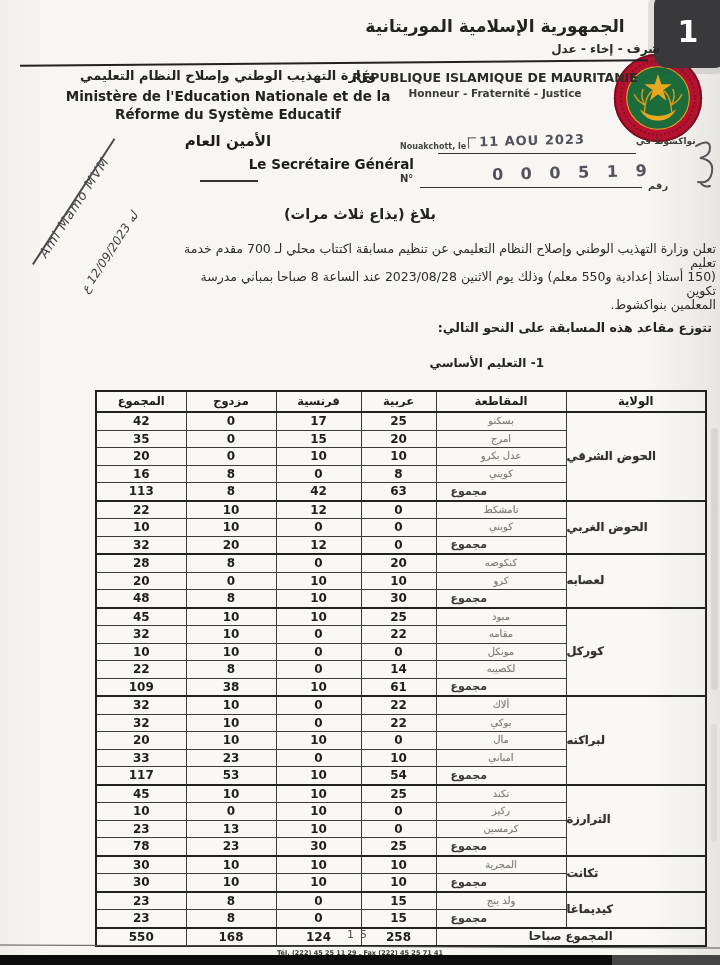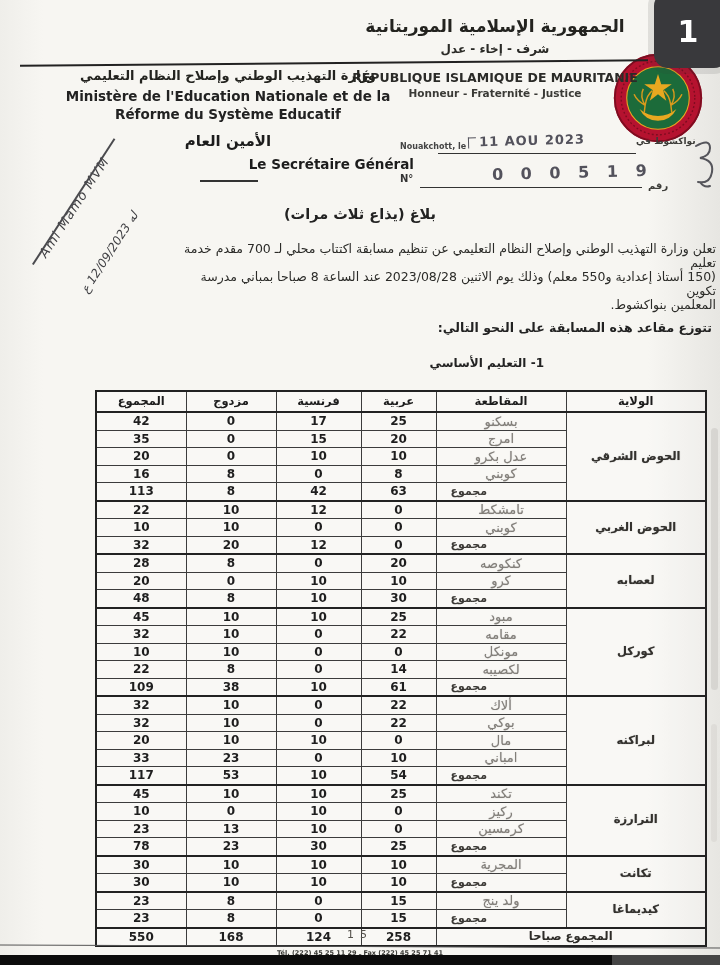--- a/index.html
+++ b/index.html
@@ -12,21 +12,21 @@
   .corner-badge{position:absolute;top:-8px;right:-8px;width:74px;height:76px;background:#39393c;
     border-radius:14px;box-shadow:0 0 0 6px rgba(60,60,60,.12);display:flex;align-items:center;justify-content:center;}
   .corner-badge span{color:#fff;font-size:30px;font-weight:bold;margin-top:2px;margin-right:6px;}
 
   
   .emblem{position:absolute;left:612px;top:52px;width:92px;height:92px;}
 
   
   .ar-republic{position:absolute;left:330px;top:16px;width:330px;text-align:center;
     font-weight:bold;font-size:17px;color:#23231f;}
-  .ar-motto{position:absolute;left:330px;top:42px;width:330px;text-align:center;font-weight:bold;font-size:12px;color:#2a2a26;}
+  .ar-motto{position:absolute;left:330px;top:42px;width:330px;font-weight:bold;font-size:12px;color:#2a2a26;}
   .head-rule{position:absolute;left:20px;top:62px;width:628px;border-top:2.5px solid #222;transform:rotate(-.5deg);}
   .fr-republic{position:absolute;left:330px;top:70px;width:330px;text-align:center;font-weight:bold;font-size:12.5px;color:#2b2b28;}
   .fr-motto{position:absolute;left:330px;top:87px;width:330px;text-align:center;font-weight:bold;font-size:10.5px;color:#3a3a36;}
 
   .ministry{position:absolute;left:42px;top:68px;width:372px;text-align:center;}
   .ministry .ar{font-size:13px;font-weight:bold;color:#23231f;}
   .ministry .fr{font-size:13.5px;font-weight:bold;color:#222;line-height:18px;margin-top:4px;}
   .sg-ar{position:absolute;left:42px;top:132px;width:372px;text-align:center;font-size:15px;font-weight:bold;}
   .sg-fr{position:absolute;left:42px;top:156px;width:372px;text-align:right;font-size:13.5px;font-weight:bold;}
   .sg-underline{position:absolute;left:200px;top:180px;width:58px;border-top:2px solid #333;}
@@ -57,24 +57,24 @@
     font-size:12.5px;line-height:14px;color:#2b2b28;white-space:pre-line;}
   .dist-line{position:absolute;right:8px;top:320px;direction:rtl;font-weight:bold;font-size:12.5px;color:#222;}
   .section1{position:absolute;right:176px;top:356px;direction:rtl;font-weight:bold;font-size:12px;color:#222;}
 
   
   table.dist{position:absolute;left:95px;top:390px;border-collapse:collapse;table-layout:fixed;
     border:2px solid #222;background:rgba(255,255,255,.25);}
   table.dist th,table.dist td{border:1px solid #3c3c3c;padding:0;height:16.5px;line-height:1;overflow:hidden;}
   table.dist th{font-size:11.5px;font-weight:bold;text-align:center;border-bottom:2px solid #222;height:19px;}
   td.num{font-size:12px;font-weight:bold;text-align:center;color:#1e1e1e;}
-  td.mough{font-size:13px;color:#6e6a64;direction:rtl;}
+  td.mough{font-size:10px;color:#6e6a64;direction:rtl;}
   td.mough.dept{text-align:center;opacity:.85;text-shadow:0 0 1px #aaa;}
   td.mough.sub{text-align:left;padding-left:14px;font-weight:bold;color:#3c3a36;font-size:11px;}
-  td.wilaya{font-size:11.5px;font-weight:bold;text-align:center;color:#33312d;direction:rtl;text-shadow:0 0 1px #999;}
+  td.wilaya{font-size:11.5px;font-weight:bold;text-align:left;color:#33312d;direction:rtl;text-shadow:0 0 1px #999;}
   tr.group-start td{border-top:2px solid #222;}
   tr.grand-total td{border-top:2px solid #222;font-weight:bold;}
   td.gt-label{font-size:11.5px;font-weight:bold;text-align:center;direction:rtl;color:#2e2c28;}
 
   
   .page-num{position:absolute;left:0;top:928px;width:720px;text-align:center;font-size:11px;color:#55524c;letter-spacing:6px;}
   .foot-rule{position:absolute;left:0;top:946px;width:720px;border-top:1.5px solid #555;transform:rotate(.25deg);}
   .foot-contact{position:absolute;left:0;top:949px;width:720px;text-align:center;font-size:6.5px;font-weight:bold;color:#3a3a36;}
   .black-bar{position:absolute;left:0;bottom:0;width:612px;height:10px;background:#0c0c0c;}
   .black-bar-right{position:absolute;left:612px;bottom:0;width:108px;height:10px;background:#454545;}

